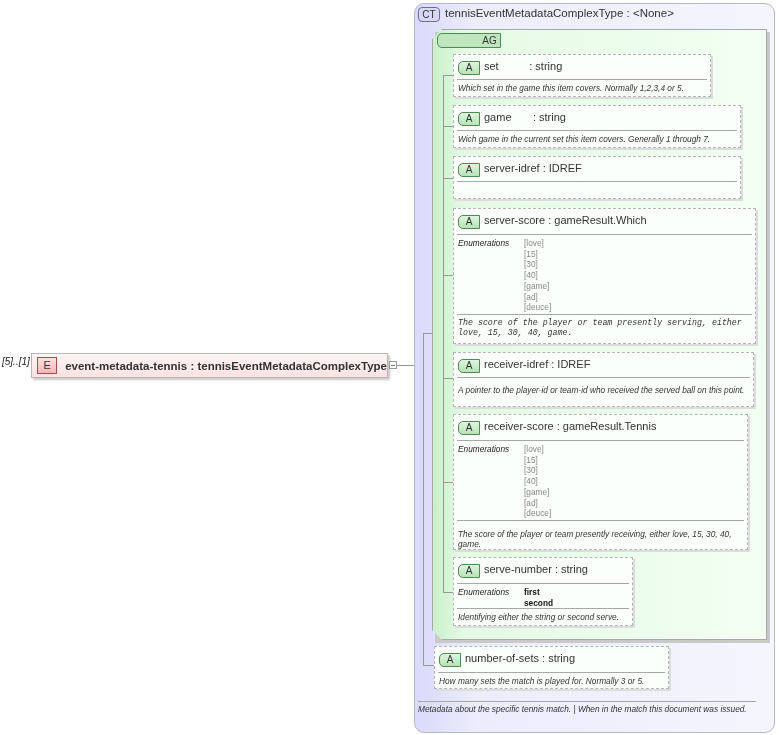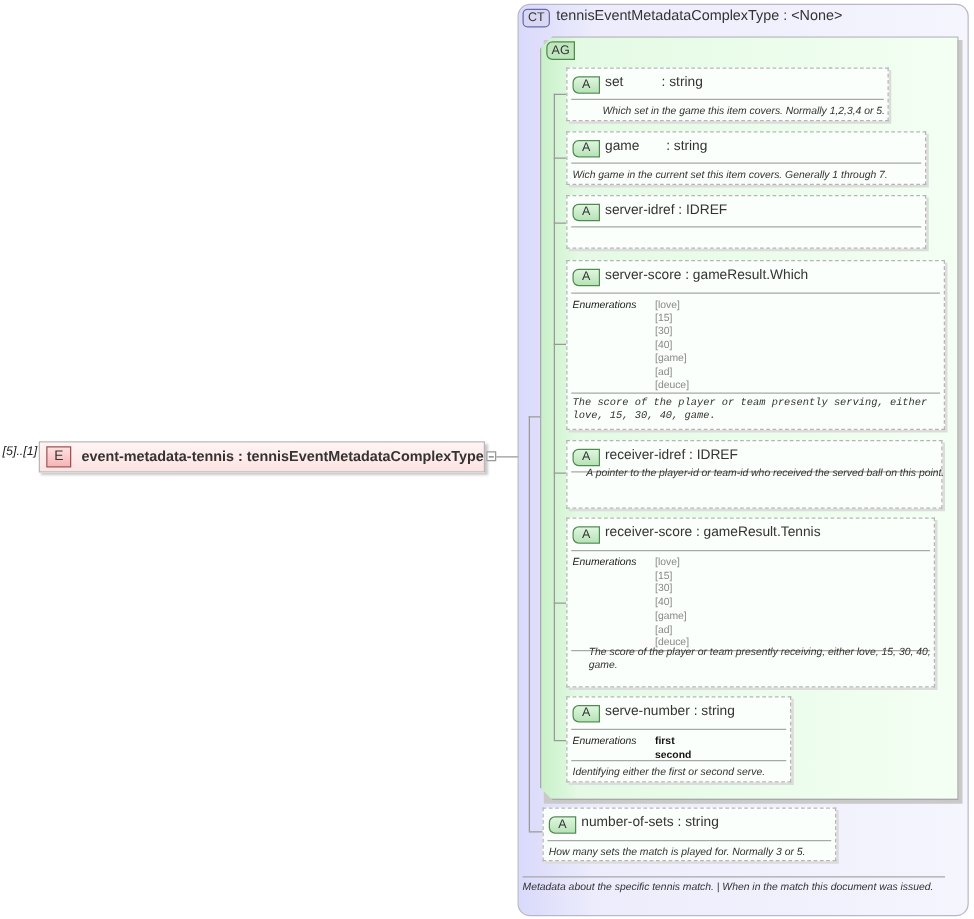--- a/index.html
+++ b/index.html
@@ -24,21 +24,21 @@
   .ctbadge { left:418px; top:7px; width:20px; height:13px; border:1px solid #6a6aa8; border-radius:4px; background:#d8d8f4;
              font-size:10px; text-align:center; line-height:13px; color:#333; }
   .cttitle { left:445px; top:7px; font-weight:normal; font-size:11.5px; color:#333; white-space:nowrap; }
 
   
   .ag { left:432px; top:29px; width:335px; height:611px; border:1px solid #a8a8a8;
         background:linear-gradient(90deg,#c9f0c9 0px,#e4fae4 30px,#f3fff3 100%); box-sizing:border-box;
         clip-path:polygon(10px 0,100% 0,100% 100%,10px 100%,0 calc(100% - 10px),0 10px); box-shadow:3px 3px 0 #c8c8c8; }
   .agshadow { left:435px; top:32px; width:335px; height:611px; background:#c9c9c9; }
   .agbadge { left:437px; top:33px; width:21px; height:13px; border:1px solid #4f8a4f; background:#bfe6bf;
-             font-size:10px; text-align:center; line-height:13px; color:#333; border-radius:5px 0 0 5px; }
+             font-size:10px; text-align:center; line-height:13px; color:#333; border-radius:5px 0 0 5px;padding-left:41px; }
   .agtitle { left:465px; top:51px; font-weight:normal; font-size:17px; color:#333; white-space:pre; }
 
   
   .attr { border:1px dashed #b5b5b5; background:#fbfffb; box-sizing:border-box;
           box-shadow:2px 2px 0 #dcdcdc; }
   .abadge { position:absolute; left:4px; top:6px; width:20px; height:12px; border:1px solid #4f8a4f;
             background:linear-gradient(#dff5df,#b7e3b7); font-size:10px; text-align:center; line-height:12px; color:#333;
             border-radius:5px 0 0 5px; }
   .aname { position:absolute; left:30px; top:5px; font-weight:normal; font-size:11px; color:#333; white-space:pre; }
   .sep { position:absolute; left:3px; right:3px; height:1px; background:#a8a8a8; }
@@ -80,21 +80,21 @@
 <div class="line" style="left:443px;top:178px;width:10px;height:1px;"></div>
 <div class="line" style="left:443px;top:275px;width:10px;height:1px;"></div>
 <div class="line" style="left:443px;top:378px;width:10px;height:1px;"></div>
 <div class="line" style="left:443px;top:482px;width:10px;height:1px;"></div>
 <div class="line" style="left:443px;top:592px;width:10px;height:1px;"></div>
 
 <div class="abs attr" style="left:453px;top:54px;width:258px;height:43px;">
   <div class="abadge">A</div>
   <div class="aname">set          : string</div>
   <div class="sep" style="top:24px;"></div>
-  <div class="doc" style="top:28px;width:250px;text-align:right;">Which set in the game this item covers. Normally 1,2,3,4 or 5.</div>
+  <div class="doc" style="top:28px;width:250px;">Which set in the game this item covers. Normally 1,2,3,4 or 5.</div>
 </div>
 
 <div class="abs attr" style="left:453px;top:105px;width:288px;height:43px;">
   <div class="abadge">A</div>
   <div class="aname">game       : string</div>
   <div class="sep" style="top:24px;"></div>
   <div class="doc" style="top:28px;width:282px;">Wich game in the current set this item covers. Generally 1 through 7.</div>
 </div>
 
 <div class="abs attr" style="left:453px;top:156px;width:288px;height:43px;">
@@ -118,52 +118,52 @@
     <div>[deuce]</div>
   </div>
   <div class="sep" style="top:105px;"></div>
   <div class="doc" style="top:109px;width:296px;font-family:Liberation Mono, monospace;">The score of the player or team presently serving, either love, 15, 30, 40, game.</div>
 </div>
 
 <div class="abs attr" style="left:453px;top:352px;width:301px;height:55px;">
   <div class="abadge">A</div>
   <div class="aname">receiver-idref : IDREF</div>
   <div class="sep" style="top:24px;"></div>
-  <div class="doc" style="top:20px;width:294px;margin-left:11px;">A pointer to the player-id or team-id who received the served ball on this point.</div>
+  <div class="doc" style="top:32px;width:294px;">A pointer to the player-id or team-id who received the served ball on this point.</div>
 </div>
 
 <div class="abs attr" style="left:453px;top:414px;width:295px;height:136px;">
   <div class="abadge">A</div>
   <div class="aname">receiver-score : gameResult.Tennis</div>
   <div class="sep" style="top:25px;"></div>
   <div class="enumlbl" style="top:29px;">Enumerations</div>
   <div class="enums" style="top:29px;">
     <div>[love]</div>
     <div>[15]</div>
     <div>[30]</div>
     <div>[40]</div>
     <div>[game]</div>
     <div>[ad]</div>
     <div>[deuce]</div>
   </div>
   <div class="sep" style="top:105px;"></div>
-  <div class="doc" style="top:101px;width:288px;margin-left:13px;">The score of the player or team presently receiving, either love, 15, 30, 40, game.</div>
+  <div class="doc" style="top:114px;width:288px;">The score of the player or team presently receiving, either love, 15, 30, 40, game.</div>
 </div>
 
 <div class="abs attr" style="left:453px;top:557px;width:180px;height:69px;">
   <div class="abadge">A</div>
   <div class="aname">serve-number : string</div>
   <div class="sep" style="top:25px;"></div>
   <div class="enumlbl" style="top:29px;">Enumerations</div>
   <div class="enums bold" style="top:29px;">
     <div>first</div>
     <div>second</div>
   </div>
   <div class="sep" style="top:50px;"></div>
-  <div class="doc" style="top:54px;width:174px;">Identifying either the first or second serve.</div>
+  <div class="doc" style="top:54px;width:174px;">Identifying either the string or second serve.</div>
 </div>
 
 <div class="abs attr" style="left:434px;top:646px;width:235px;height:43px;">
   <div class="abadge">A</div>
   <div class="aname">number-of-sets : string</div>
   <div class="sep" style="top:25px;"></div>
   <div class="doc" style="top:29px;width:228px;">How many sets the match is played for. Normally 3 or 5.</div>
 </div>
 
 <div class="line" style="left:418px;top:701px;width:338px;height:1px;background:#a8a8a8;"></div>

